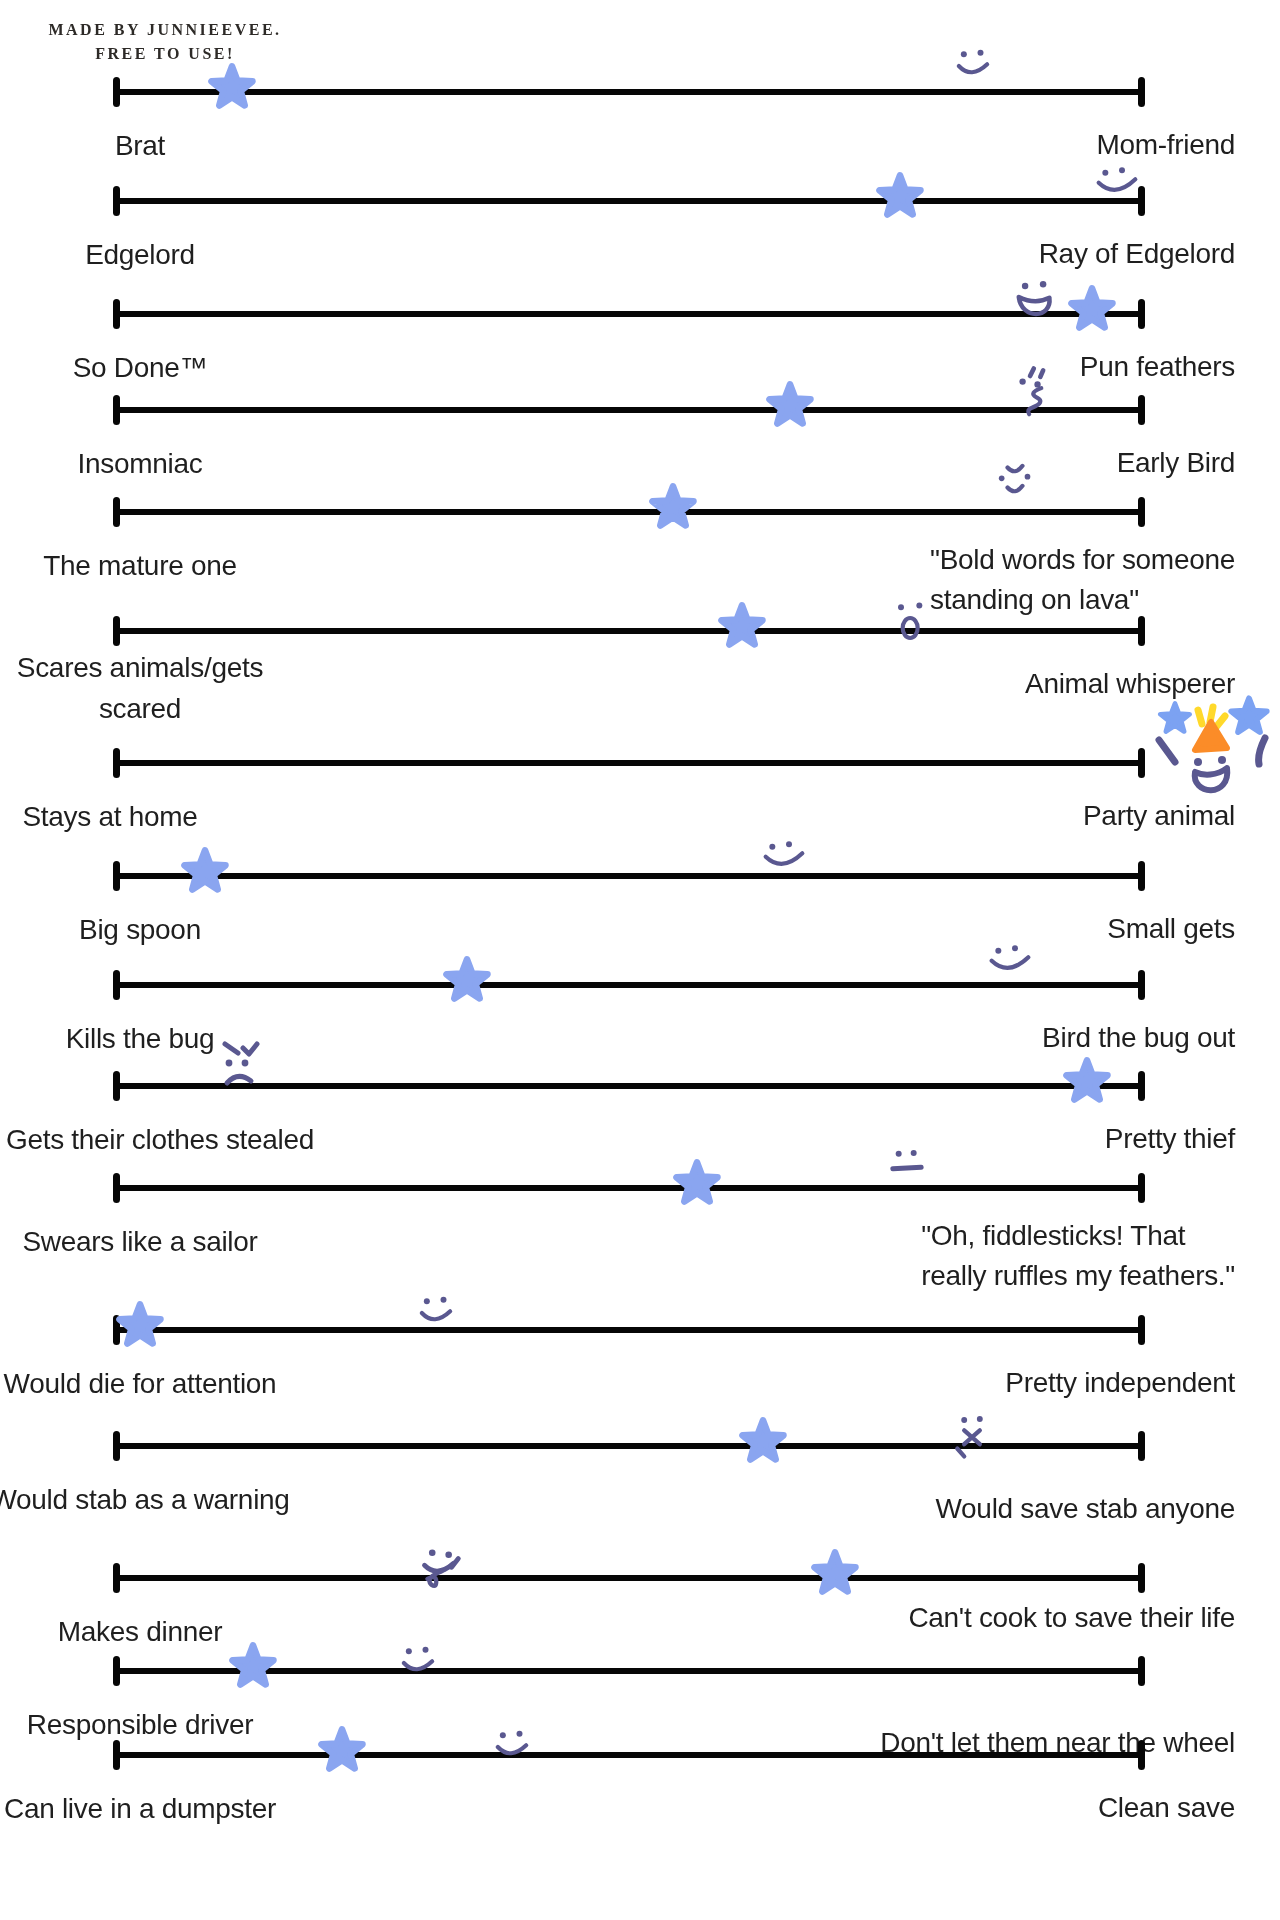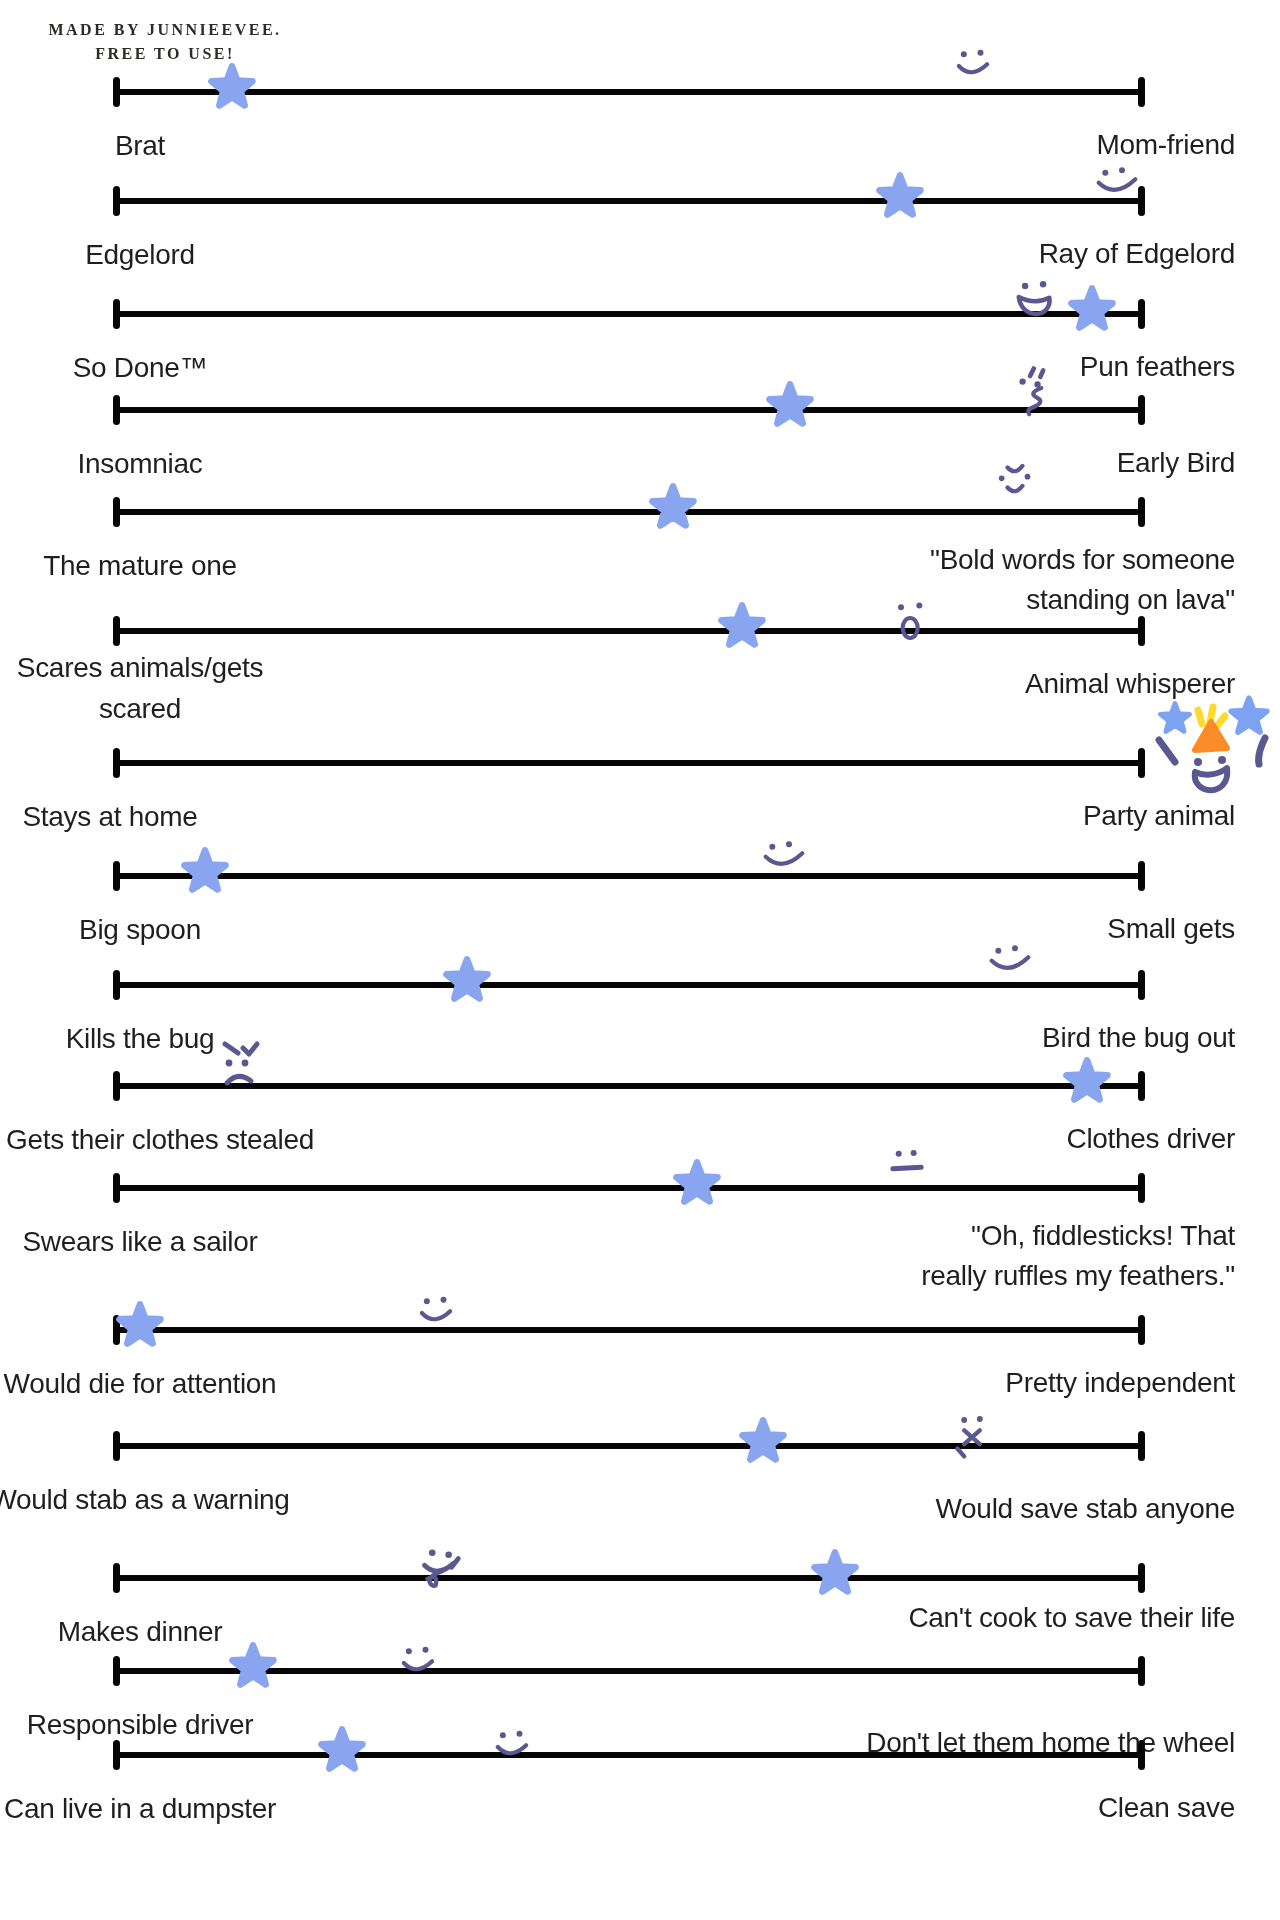--- a/index.html
+++ b/index.html
@@ -16,21 +16,21 @@
   .bar{position:absolute;left:0;right:0;top:-3px;height:6px;background:#060606;border-radius:3px;}
   .tick-l,.tick-r{position:absolute;width:7px;height:30px;top:-15px;background:#060606;border-radius:4px;}
   .tick-l{left:-2px}.tick-r{right:-2px}
   .star{position:absolute;width:50px;height:53px;top:-4px;transform:translate(-50%,-50%);}
   .doodle{position:absolute;transform:translate(-50%,-50%);}
   .llabel{
     position:absolute;left:-25px;width:330px;text-align:center;
     top:calc(var(--y) + 33px);font-size:28px;line-height:41px;letter-spacing:-0.3px;
   }
   .rlabel{
-    position:absolute;right:45px;top:calc(var(--y) + 33px);text-align:right;
+    position:absolute;right:45px;top:calc(var(--y) + 33px);
     font-size:28px;line-height:40px;letter-spacing:-0.3px;
   }
   .rlabel span,.llabel span{display:block;}
   svg.defs{position:absolute;width:0;height:0;}
 </style>
 </head>
 <body>
 
 <svg class="defs" aria-hidden="true">
   <defs>
@@ -274,21 +274,21 @@
       <div class="tick-l"></div>
       <div class="tick-r"></div>
     <svg class="star" viewBox="0 0 60 64" style="left: 94.6%;">
         <use href="#star-shape"></use>
       </svg>
     <svg class="doodle" style="top: -20px; width: 60px; height: 60px; left: 12.2%;" viewBox="0 0 60 60">
         <use href="#d-upset"></use>
       </svg>
   </div>
   <div class="llabel" style="--y:1086px;left:-5px">Gets their clothes stealed</div>
-  <div class="rlabel" style="--y:1086px">Clothes driver</div>
+  <div class="rlabel" style="--y:1086px">Pretty thief</div>
 </div>
 
 <div class="row" style="--y:1188px">
   <div class="track">
     <div class="bar"></div>
       <div class="tick-l"></div>
       <div class="tick-r"></div>
     <svg class="star" viewBox="0 0 60 64" style="left: 56.6%;">
         <use href="#star-shape"></use>
       </svg>
@@ -357,21 +357,21 @@
       <div class="tick-l"></div>
       <div class="tick-r"></div>
     <svg class="star" viewBox="0 0 60 64" style="left: 13.4%;">
         <use href="#star-shape"></use>
       </svg>
     <svg class="doodle" style="top: -8px; width: 50px; height: 50px; left: 29.5%;" viewBox="0 0 60 60">
         <use href="#d-smile"></use>
       </svg>
   </div>
   <div class="llabel" style="--y:1671px">Responsible driver</div>
-  <div class="rlabel" style="--y:1671px;top:calc(var(--y) + 52px)">Don't let them home the wheel</div>
+  <div class="rlabel" style="--y:1671px;top:calc(var(--y) + 52px)">Don't let them near the wheel</div>
 </div>
 
 <div class="row" style="--y:1755px">
   <div class="track">
     <div class="bar"></div>
       <div class="tick-l"></div>
       <div class="tick-r"></div>
     <svg class="star" viewBox="0 0 60 64" style="left: 22.1%;">
         <use href="#star-shape"></use>
       </svg>

